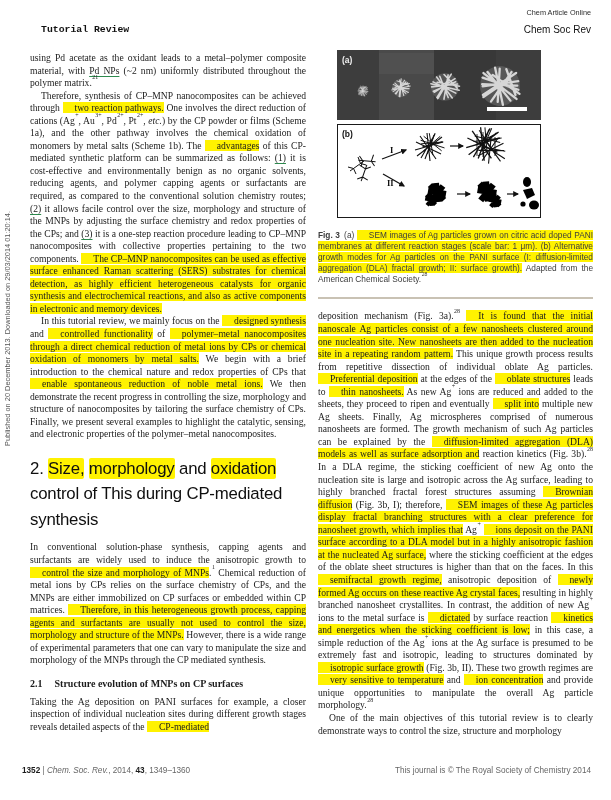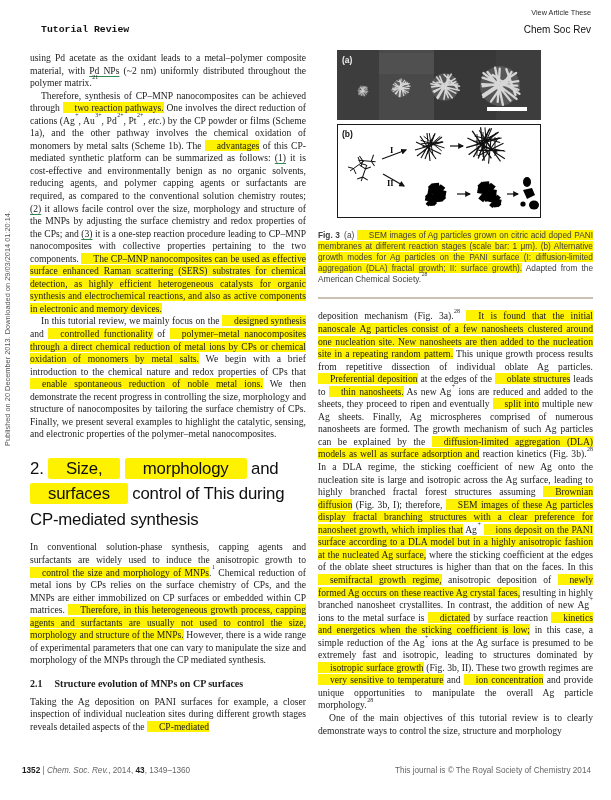--- a/index.html
+++ b/index.html
@@ -18,49 +18,49 @@
   .col-right{left:318px;top:50px;width:275px;}
   p.para{margin:0;font-size:9.6px;line-height:12.55px;text-align:justify;}
   p.ind{text-indent:11px;}
   sup{font-size:0.62em;line-height:0;position:relative;top:-0.45em;margin-left:0.5px;}
   .hl{background:#FFF200;padding-left:12px;}
   .i{font-style:italic;}
   .b{font-weight:bold;}
   .lnk{color:#1b1b1b;text-decoration:underline;text-decoration-color:#2d8a4e;text-underline-offset:1.5px;cursor:pointer;}
   .sec-head{font-family:"Liberation Sans",sans-serif;font-weight:normal;font-size:16.8px;line-height:25.5px;
             color:#0f0f0f;margin:15px 0 9px 0;letter-spacing:-0.2px;}
-  .sec-head .hl{padding:1px 18px;border-radius:2px;}
+  .sec-head .hl{padding:1px 0;border-radius:2px;}
   .subhead{font-size:10px;font-weight:bold;margin:11px 0 7px 0;}
   .subhead .sh-num{margin-right:12px;}
   
   .figure svg{display:block;margin-left:19px;}
   .caption{margin-top:10px;font-family:"Liberation Sans",sans-serif;font-size:8.3px;line-height:11.1px;
            color:#3c3c3c;text-align:justify;}
   .cap-rule{height:2px;background:#c9c2b4;margin-top:12px;}
   .right-body{margin-top:11px;}
   
   .footer{top:766px;left:22px;right:20px;display:flex;justify-content:space-between;
           font-family:"Liberation Sans",sans-serif;font-size:8.2px;color:#666;}
   .footer .b{color:#1b1b1b;}
 </style>
 </head>
 <body>
 
-<div class="abs view-online">View Article These</div>
+<div class="abs view-online">Chem Article Online</div>
 <div class="abs hdr-left">Tutorial Review</div>
 <div class="abs hdr-right">Chem Soc Rev</div>
 <div class="abs side-text">Published on 20 December 2013. Downloaded on 29/03/2014 01:20:14.</div>
 
 <div class="abs col-left">
   <div>
       <p class="para"><span>using Pd acetate as the oxidant leads to a metal–polymer composite material, with </span><span class="lnk">Pd NPs</span><span> (~2 nm) uniformly distributed throughout the polymer matrix.</span><sup>21</sup></p>
       <p class="para ind"><span>Therefore, synthesis of CP–MNP nanocomposites can be achieved through </span><span class="hl">two reaction pathways.</span><span> One involves the direct reduction of cations (Ag</span><sup>+</sup><span>, Au</span><sup>3+</sup><span>, Pd</span><sup>2+</sup><span>, Pt</span><sup>2+</sup><span>, </span><span class="i">etc.</span><span>) by the CP powder or films (Scheme 1a), and the other pathway involves the chemical oxidation of monomers by metal salts (Scheme 1b). The </span><span class="hl">advantages</span><span> of this CP-mediated synthetic platform can be summarized as follows: </span><span class="lnk">(1)</span><span> it is cost-effective and environmentally benign as no organic solvents, reducing agents, and polymer capping agents or surfactants are required, as compared to the conventional solution chemistry routes; </span><span class="lnk">(2)</span><span> it allows facile control over the size, morphology and structure of the MNPs by adjusting the surface chemistry and redox properties of the CPs; and </span><span class="lnk">(3)</span><span> it is a one-step reaction procedure leading to CP–MNP nanocomposites with collective properties pertaining to the two components. </span><span class="hl">The CP–MNP nanocomposites can be used as effective surface enhanced Raman scattering (SERS) substrates for chemical detection, as highly efficient heterogeneous catalysts for organic synthesis and electrochemical reactions, and also as active components in electronic and memory devices.</span></p>
       <p class="para ind"><span>In this tutorial review, we mainly focus on the </span><span class="hl">designed synthesis</span><span> and </span><span class="hl">controlled functionality</span><span> of </span><span class="hl">polymer–metal nanocomposites through a direct chemical reduction of metal ions by CPs or chemical oxidation of monomers by metal salts.</span><span> We begin with a brief introduction to the chemical nature and redox properties of CPs that </span><span class="hl">enable spontaneous reduction of noble metal ions.</span><span> We then demonstrate the recent progress in controlling the size, morphology and structure of nanocomposites by tailoring the surface chemistry of CPs. Finally, we present several examples to highlight the catalytic, sensing, and electronic properties of the polymer–metal nanocomposites.</span></p>
     </div>
-  <h2 class="sec-head"><span>2. </span><span class="hl">Size,</span><span> </span><span class="hl">morphology</span><span> and </span><span class="hl">surfaces</span><span> control of This during CP-mediated synthesis</span></h2>
+  <h2 class="sec-head"><span>2. </span><span class="hl">Size,</span><span> </span><span class="hl">morphology</span><span> and </span><span class="hl">oxidation</span><span> control of This during CP-mediated synthesis</span></h2>
   <div>
       <p class="para"><span>In conventional solution-phase synthesis, capping agents and surfactants are widely used to induce the anisotropic growth to </span><span class="hl">control the size and morphology of MNPs</span><span>.</span><sup>1</sup><span> Chemical reduction of metal ions by CPs relies on the surface chemistry of CPs, and the MNPs are either immobilized on CP surfaces or embedded within CP matrices. </span><span class="hl">Therefore, in this heterogeneous growth process, capping agents and surfactants are usually not used to control the size, morphology and structure of the MNPs.</span><span> However, there is a wide range of experimental parameters that one can vary to manipulate the size and morphology of the MNPs through the CP mediated synthesis.</span></p>
     </div>
   <div class="subhead">
     <span class="sh-num">2.1</span><span>Structure evolution of MNPs on CP surfaces</span>
   </div>
   <div>
       <p class="para"><span>Taking the Ag deposition on PANI surfaces for example, a closer inspection of individual nucleation sites during different growth stages reveals detailed aspects of the </span><span class="hl">CP-mediated</span></p>
     </div>
 </div>

